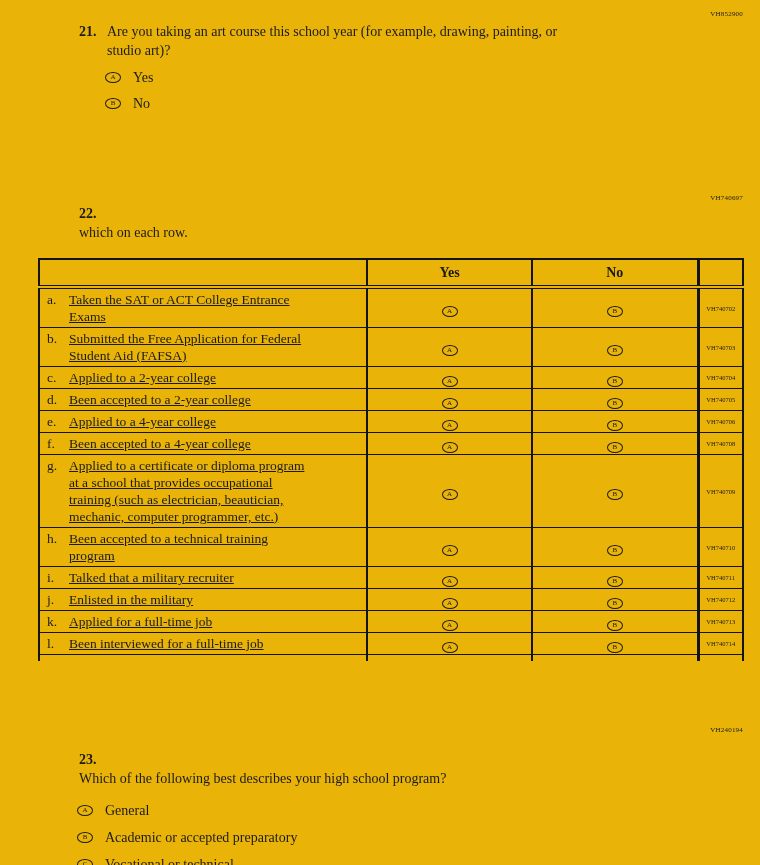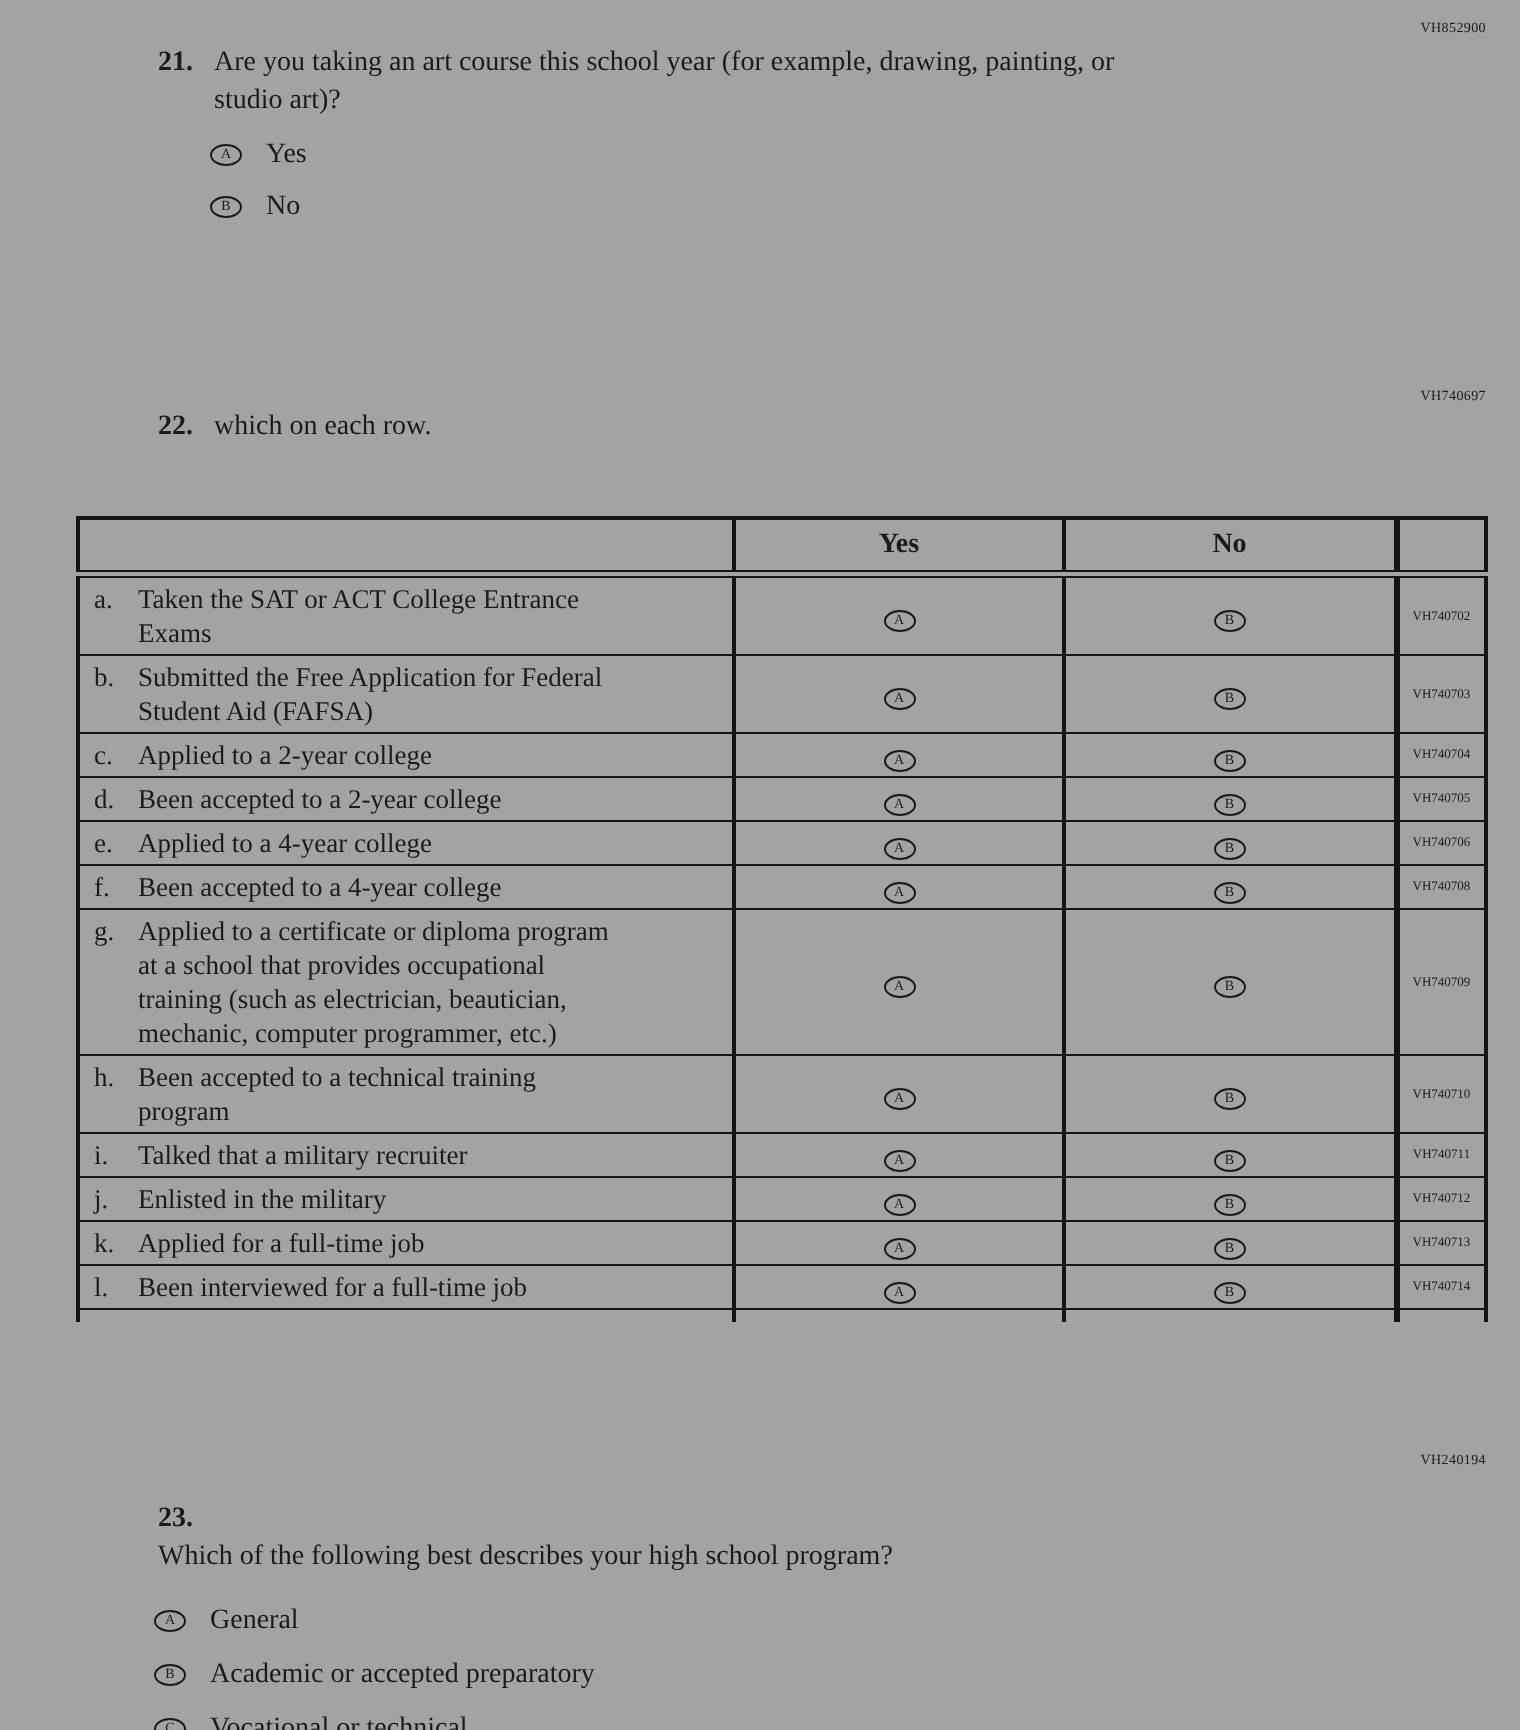--- a/index.html
+++ b/index.html
@@ -1,31 +1,31 @@
 <!DOCTYPE html>
 <html><head>
 <meta charset="utf-8">
 <style>
   * { margin:0; padding:0; box-sizing:border-box; }
   html,body { background:#ffffff; }
   .page {
-    position:relative; width:760px; height:865px; background:#a3a3a3;
+    position:relative; width:760px; height:865px; background:#eab308;
     font-family:"Liberation Serif", serif; color:#1b1b1b; overflow:hidden;
   }
   .code-label {
     position:absolute; font-size:7px; letter-spacing:.2px; color:#1b1b1b;
     font-family:"Liberation Serif", serif;
   }
   .code-q21 { top:10px;  right:17px; }
   .code-q22 { top:194px; right:17px; }
   .code-q23 { top:726px; right:17px; }
 
   .question { position:absolute; left:45px; display:flex;margin-left:34px; }
   .q21 { top:22px; }
-  .q22 { top:204px; }
+  .q22 { top:204px;flex-direction:column; }
   .q23 { top:750px;flex-direction:column; }
   .qnum { font-weight:bold; font-size:14px; width:28px; flex-shrink:0; line-height:19px; }
   .qbody { font-size:14px; line-height:19px; max-width:580px; }
   .qline { display:block; }
   .bold-word { font-weight:bold; }
 
   .options { margin-top:4px; }
   .q23 .options { margin-top:9px; }
   .option { display:flex; align-items:center; height:26px; margin-left:-2px; }
   .q23 .option { height:27px; }
@@ -46,21 +46,21 @@
   .header-row th {
     border-top:2px solid #141414; border-bottom:4px double #141414;
     height:28px; font-size:14px; font-weight:bold; text-align:center;
   }
   .cell-stem  { border-left:2px solid #141414; padding:2px 4px 2px 7px; vertical-align:middle; }
   .cell-code  { border-left:3px solid #141414; border-right:2px solid #141414;
                 font-size:6.5px; text-align:center; padding:0 1px; }
   .cell-choice { text-align:center; }
   .stem-inner { display:flex; font-size:13.5px; line-height:17px; }
   .row-letter { width:22px; flex-shrink:0; }
-  .row-text   { max-width:236px; }
+  .row-text   { max-width:236px;text-decoration:underline; }
   .cut-row td { border-bottom:none; height:6px; }
 </style>
 </head>
 <body>
 
 <div class="page">
 
   <span class="code-label code-q21">VH852900</span>
 
   <div class="question q21">

